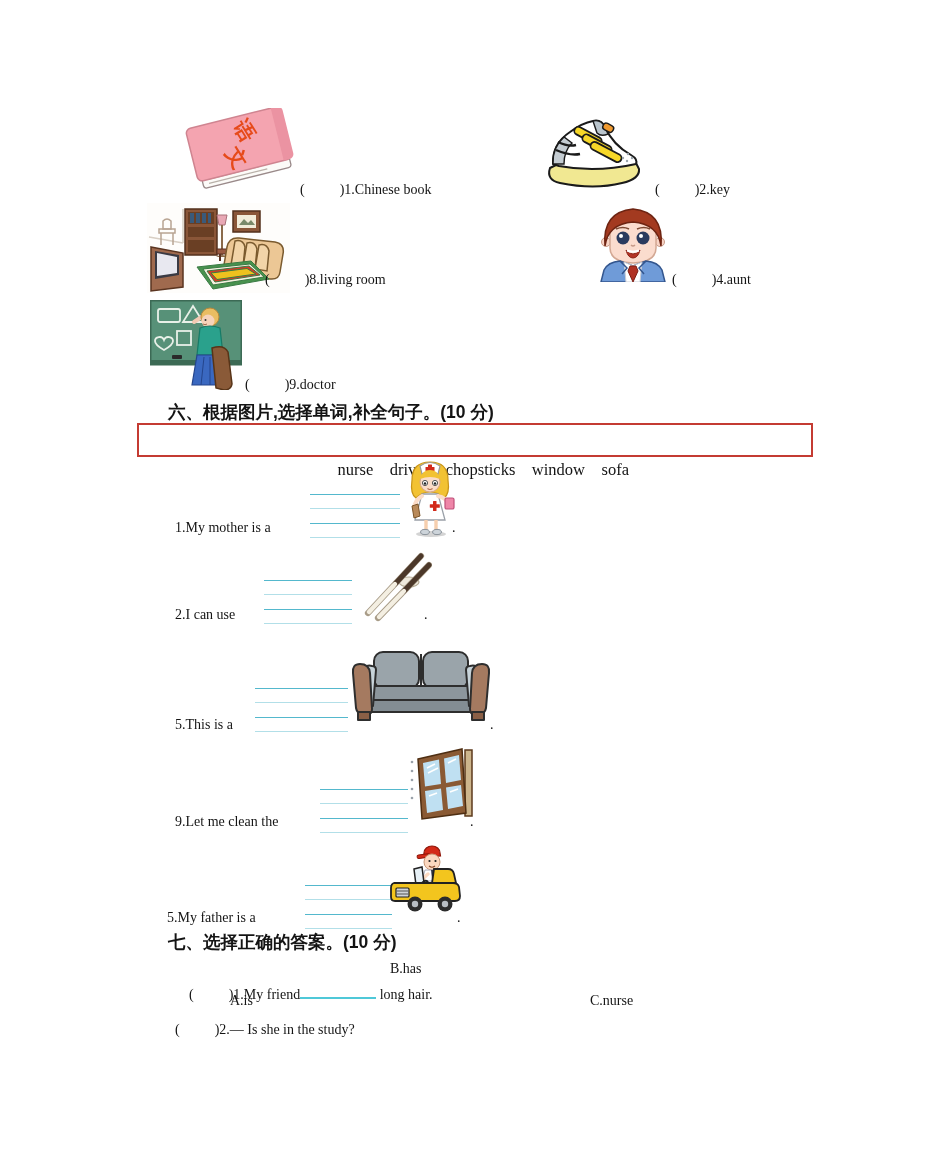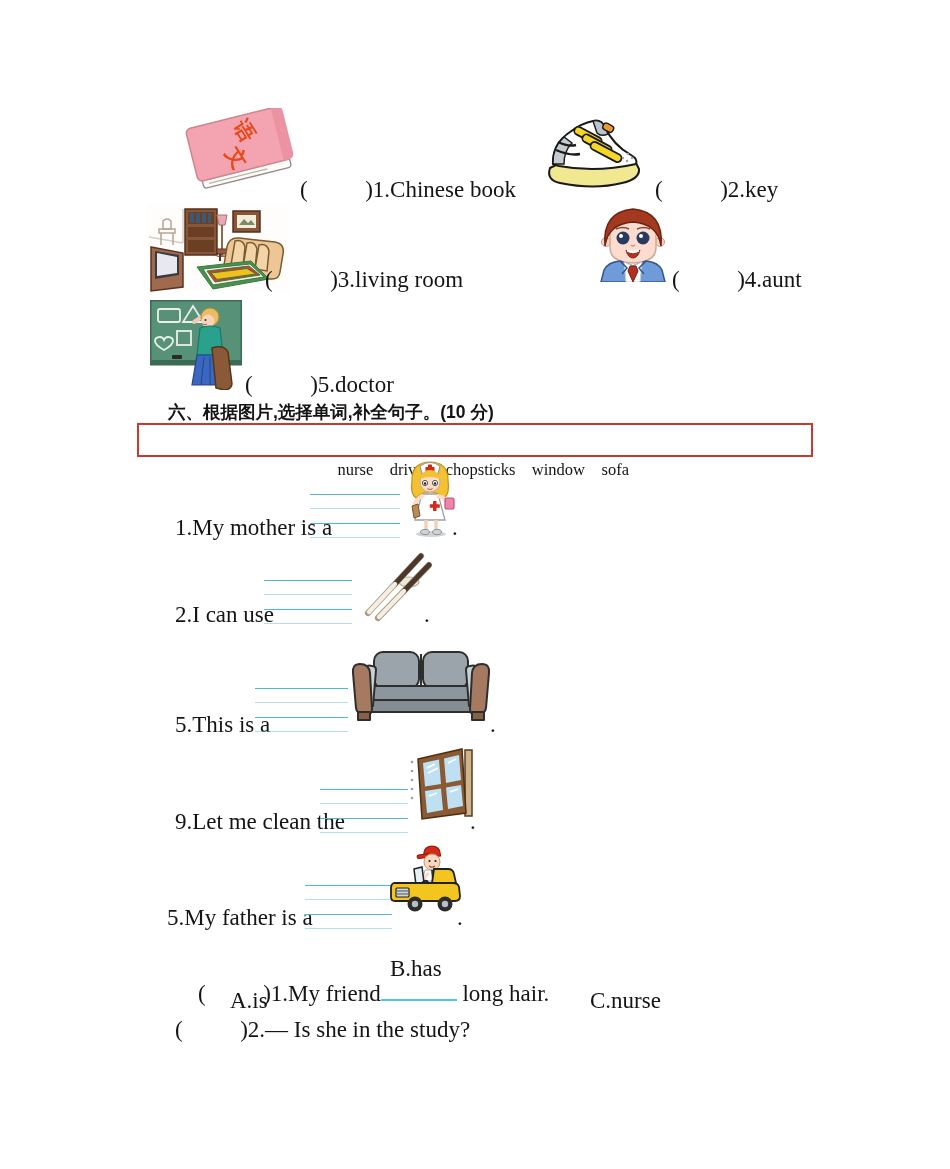--- a/index.html
+++ b/index.html
@@ -1,20 +1,20 @@
 <!DOCTYPE html>
 <html style="--blank-line: #54b8cd; --word-box-border: #c43b32; --underline-blank: #4fc8d8;"><head>
 <meta charset="utf-8">
 <style>
   html,body{margin:0;padding:0;background:#fff;}
   #page{position:relative;width:950px;height:1169px;background:#ffffff;overflow:hidden;
         font-family:"Liberation Serif","DejaVu Serif",serif;color:#141414;}
   .abs{position:absolute;}
   .pre{white-space:pre;}
-  .label,.qtext,.opt,.period{font-size:23px;line-height:20px;white-space:pre;text-align:center;}
+  .label,.qtext,.opt,.period{font-size:14px;line-height:20px;white-space:pre;text-align:center;}
   .h{font-family:"Liberation Sans","DejaVu Sans",sans-serif;font-weight:700;font-size:17.5px;
      line-height:22px;white-space:pre;margin-left:31px;}
   .wordbox{border:2px solid var(--word-box-border,#c43b32);text-align:center;
            font-size:16.5px;line-height:30px;white-space:pre;background:#fff;}
   
   .blank4{display:flex;flex-direction:column;justify-content:space-between;height:44px;}
   .blank4 i{display:block;height:0;border-bottom:1.6px solid var(--blank-line,#54b8cd);}
   .blank4 i:nth-child(even){opacity:.45;}
   
   .ublank{display:inline-block;width:76px;height:13px;
@@ -95,21 +95,21 @@
     <g stroke="#3a7a44" stroke-width="1">
       <path d="M50,64 L104,58 L122,76 L66,86 Z" fill="#48924e"></path>
       <path d="M56,66 L103,61 L117,74 L66,82 Z" fill="#f5f0e0"></path>
       <path d="M60,68 L102,63 L113,72 L68,79 Z" fill="#d23c28"></path>
       <path d="M64,70 L100,65.5 L109,71 L70,76.5 Z" fill="#eec11e"></path>
     </g>
     <path d="M4,44 L36,50 L36,84 L4,88 Z" fill="#a06a4e" stroke="#5a3420" stroke-width="1.5"></path>
     <path d="M8,48 L32,52 L32,72 L8,76 Z" fill="#3a3a44"></path>
     <path d="M10,50 L30,54 L30,70 L10,73 Z" fill="#e8e8f0"></path>
   </svg>
-  <div class="abs label" style="left:265px;top:270px">(          )3.living room</div>
+  <div class="abs label" style="left:265px;top:270px">(          )8.living room</div>
 
   <svg class="abs" style="left:600px;top:204px" width="66" height="78" viewBox="0 0 66 78">
     <circle cx="6" cy="38" r="4.5" fill="#f9d4c6" stroke="#c79a88" stroke-width="1"></circle>
     <circle cx="60" cy="38" r="4.5" fill="#f9d4c6" stroke="#c79a88" stroke-width="1"></circle>
     <path d="M10,28 Q10,14 33,13 Q56,14 56,28 L56,44 Q56,58 33,59 Q10,58 10,44 Z" fill="#fbdcce" stroke="#d3a894" stroke-width="1.5"></path>
     <path d="M5,42 Q2,8 33,5 Q64,8 61,42 Q58,20 33,18 Q8,20 5,42 Z" fill="#a33a20" stroke="#6e2412" stroke-width="1.5"></path>
     <circle cx="23" cy="34" r="6.5" fill="#2a3a5e"></circle>
     <circle cx="43" cy="34" r="6.5" fill="#2a3a5e"></circle>
     <circle cx="21" cy="32" r="2" fill="#fff"></circle>
       <circle cx="41" cy="32" r="2" fill="#fff"></circle>
@@ -141,21 +141,21 @@
     <path d="M53,24 q2,1.5 4,0" stroke="#a06a4c" stroke-width="1" fill="none"></path>
     <path d="M50,28 q10,-4 20,0 l3,27 l-26,0 z" fill="#2aa18c" stroke="#177a66" stroke-width="1.2"></path>
     <path d="M47,55 h26 l5,30 h-36 z" fill="#3a68c0" stroke="#24458c" stroke-width="1.2"></path>
     <g stroke="#24458c" stroke-width="1">
       <line x1="54" y1="57" x2="51" y2="85"></line>
         <line x1="60" y1="57" x2="60" y2="85"></line>
       <line x1="66" y1="57" x2="69" y2="85"></line>
     </g>
     <path d="M62,48 q12,-4 16,4 l4,32 q-1,6 -8,6 l-8,-2 z" fill="#8a5a38" stroke="#573418" stroke-width="1.5"></path>
   </svg>
-  <div class="abs label" style="left:245px;top:375px">(          )5.doctor</div>
+  <div class="abs label" style="left:245px;top:375px">(          )9.doctor</div>
 
   <div class="abs h" style="left:137px;top:401px">六、根据图片,选择单词,补全句子。(10 分)</div>
 
   <div class="abs wordbox" style="left:137px;top:423px;width:672px;height:30px">
     <span>nurse    driver    chopsticks    window    sofa</span>
   </div>
 
   <div class="abs qtext" style="left:175px;top:518px">1.My mother is a</div>
   <div class="abs blank4" style="left:310px;top:494px;width:90px">
       <i></i>
@@ -294,20 +294,21 @@
         <line x1="9" y1="51" x2="20" y2="51"></line>
     </g>
     <path d="M34,40 q4,-4 6,-1" stroke="#222" stroke-width="2" fill="none"></path>
     <circle cx="27" cy="61" r="7.5" fill="#2c2c2c"></circle>
       <circle cx="27" cy="61" r="3.2" fill="#b8bec4"></circle>
     <circle cx="57" cy="61" r="7.5" fill="#2c2c2c"></circle>
       <circle cx="57" cy="61" r="3.2" fill="#b8bec4"></circle>
   </svg>
   <div class="abs period" style="left:457px;top:908px">.</div>
 
+  <div class="abs h" style="left:137px;top:931px">七、选择正确的答案。(10 分)</div>
 
   <div class="abs qtext" style="left:175px;top:964px">
     <span class="pre">(          )1.My friend</span><span class="ublank"></span><span class="pre"> long hair.</span>
   </div>
 
   <div class="abs opt" style="left:230px;top:991px">A.is</div>
   <div class="abs opt" style="left:390px;top:959px">B.has</div>
   <div class="abs opt" style="left:590px;top:991px">C.nurse</div>
 
   <div class="abs qtext" style="left:175px;top:1020px">(          )2.— Is she in the study?</div>

